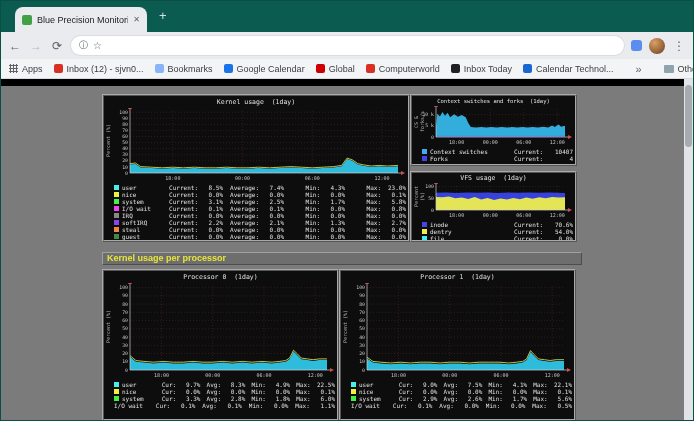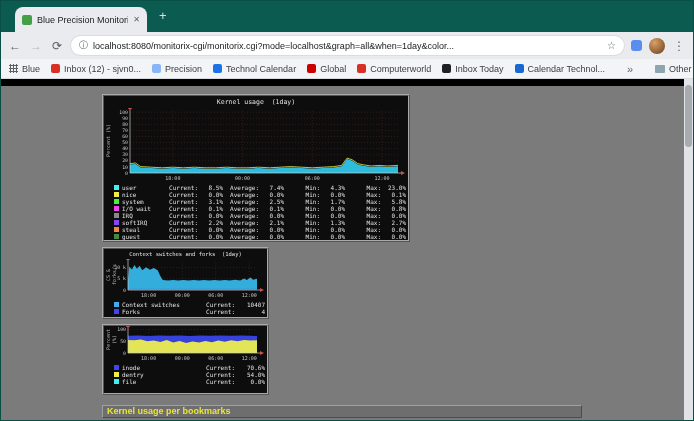--- a/index.html
+++ b/index.html
@@ -35,21 +35,21 @@
   .overflow { color: #5f6368; font-size: 11px; cursor: pointer; }
   .vsep { width: 1px; height: 12px; background: #c6cace; }
   .foldericon { width: 10px; height: 8px; background: #90a4ae; border-radius: 1px; flex: none; }
 
   
   .page { flex: 1; background: #7b7b7b; position: relative; overflow: hidden; }
   .pagetop { height: 7px; background: #000; }
   .content { width: 480px; margin: 8px 0 0 101px; }
   .secheader { height: 13px; background: #6e6e6e; border: 1px solid; border-color: #a0a0a0 #4c4c4c #4c4c4c #a0a0a0; font: bold 9px/11px "Liberation Sans", sans-serif; color: #e8e53a; padding-left: 4px; }
   .sec2 { margin-top: 10px; }
-  .row { display: flex; gap: 5px; margin-top: 4px; flex-direction: column; }
+  .row { display: flex; margin-top: 4px; }
   .col { display: flex; flex-direction: column; gap: 5px; }
   .frame { background: #0d0d0d; border: 2px ridge #aaa; overflow: hidden; cursor: pointer; }
   .kernel { width: 308px; height: 148px; }
   .ctx { width: 167px; height: 72px; }
   .vfs { width: 167px; height: 71px; }
   .proc { width: 237px; height: 152px; }
 
   .ctitle { font: 6.5px/12px "DejaVu Sans Mono", monospace; color: #e2e2e2; text-align: center; white-space: pre; }
   .ctx .ctitle { font-size: 5.5px; line-height: 10px; }
   .vfs .ctitle { line-height: 10px; }
@@ -90,44 +90,43 @@
     </div>
     <span class="newtab">+</span>
   </div>
 
   <div class="toolbar">
     <span class="tbtn">←</span>
     <span class="tbtn dim">→</span>
     <span class="tbtn">⟳</span>
     <div class="omnibox">
       <span class="info">ⓘ</span>
-      <span class="url">localhost:8080/monitorix-cgi/monitorix.cgi?mode=localhost&amp;graph=all&amp;when=1day&amp;color...</span>
       <span class="star">☆</span>
     </div>
     <span class="ext" style="background: rgb(91, 141, 239);"></span>
     <span class="avatar"></span>
     <span class="tbtn">⋮</span>
   </div>
 
   <div class="bookmarksbar">
     <span class="bk">
       <i class="appsicon"></i>
-      <span>Blue</span>
+      <span>Apps</span>
     </span>
     <span class="bk">
       <i class="bkicon" style="background: rgb(217, 48, 37);"></i>
       <span>Inbox (12) - sjvn0...</span>
     </span>
     <span class="bk">
       <i class="bkicon" style="background: rgb(138, 180, 248);"></i>
-      <span>Precision</span>
+      <span>Bookmarks</span>
     </span>
     <span class="bk">
       <i class="bkicon" style="background: rgb(26, 115, 232);"></i>
-      <span>Technol Calendar</span>
+      <span>Google Calendar</span>
     </span>
     <span class="bk">
       <i class="bkicon" style="background: rgb(204, 0, 0);"></i>
       <span>Global</span>
     </span>
     <span class="bk">
       <i class="bkicon" style="background: rgb(217, 48, 37);"></i>
       <span>Computerworld</span>
     </span>
     <span class="bk">
@@ -332,20 +331,21 @@
                 </div>
                 <div class="lrow">
                   <i class="sw" style="background: rgb(68, 68, 238);"></i>
                   <span class="ln">Forks</span>
                   <span class="lc">Current:</span>
                   <span class="lv">4</span>
                 </div>
               </div>
           </div>
           <div class="frame side vfs">
+            <div class="ctitle">VFS usage  (1day)</div>
             <div class="plotwrap pw-vfs">
               <span class="ylab">Percent (%)</span>
             <svg width="163" height="36">
                   <line x1="24" y1="3.4705882352941186" x2="153" y2="3.4705882352941186" stroke="rgba(210,90,90,0.38)" stroke-dasharray="1,2" stroke-width="0.5"></line>
                   <text x="22" y="5.070588235294119" fill="#c8c8c8" font-size="4.8" text-anchor="end" font-family="DejaVu Sans Mono, monospace">100</text>
                   <line x1="24" y1="15.235294117647058" x2="153" y2="15.235294117647058" stroke="rgba(210,90,90,0.38)" stroke-dasharray="1,2" stroke-width="0.5"></line>
                   <text x="22" y="16.83529411764706" fill="#c8c8c8" font-size="4.8" text-anchor="end" font-family="DejaVu Sans Mono, monospace">50</text>
                   <line x1="24" y1="27" x2="153" y2="27" stroke="rgba(210,90,90,0.38)" stroke-dasharray="1,2" stroke-width="0.5"></line>
                   <text x="22" y="28.6" fill="#c8c8c8" font-size="4.8" text-anchor="end" font-family="DejaVu Sans Mono, monospace">0</text>
                   <line x1="44.64" y1="3" x2="44.64" y2="27" stroke="rgba(210,90,90,0.38)" stroke-dasharray="1,2" stroke-width="0.5"></line>
@@ -382,25 +382,26 @@
                   <span class="ln">file</span>
                   <span class="lc">Current:</span>
                   <span class="lv">0.0%</span>
                 </div>
               </div>
           </div>
         </div>
       </div>
 
       <div class="secheader sec2">
-        <span>Kernel usage per bookmarks</span>
+        <span>Kernel usage per processor</span>
       </div>
 
       <div class="row">
         <div class="frame proc">
+          <div class="ctitle">Processor 0  (1day)</div>
           <div class="plotwrap pw-proc">
             <span class="ylab">Percent (%)</span>
           <svg width="233" height="96">
                 <line x1="26" y1="4.647058823529415" x2="223" y2="4.647058823529415" stroke="rgba(210,90,90,0.38)" stroke-dasharray="1,2" stroke-width="0.5"></line>
                 <text x="24" y="6.247058823529414" fill="#c8c8c8" font-size="4.8" text-anchor="end" font-family="DejaVu Sans Mono, monospace">100</text>
                 <line x1="26" y1="12.882352941176473" x2="223" y2="12.882352941176473" stroke="rgba(210,90,90,0.38)" stroke-dasharray="1,2" stroke-width="0.5"></line>
                 <text x="24" y="14.482352941176472" fill="#c8c8c8" font-size="4.8" text-anchor="end" font-family="DejaVu Sans Mono, monospace">90</text>
                 <line x1="26" y1="21.11764705882353" x2="223" y2="21.11764705882353" stroke="rgba(210,90,90,0.38)" stroke-dasharray="1,2" stroke-width="0.5"></line>
                 <text x="24" y="22.71764705882353" fill="#c8c8c8" font-size="4.8" text-anchor="end" font-family="DejaVu Sans Mono, monospace">80</text>
                 <line x1="26" y1="29.352941176470587" x2="223" y2="29.352941176470587" stroke="rgba(210,90,90,0.38)" stroke-dasharray="1,2" stroke-width="0.5"></line>
@@ -479,20 +480,21 @@
                 <span class="lc">Avg:</span>
                 <span class="lv">0.1%</span>
                 <span class="lc">Min:</span>
                 <span class="lv">0.0%</span>
                 <span class="lc">Max:</span>
                 <span class="lv">1.1%</span>
               </div>
             </div>
         </div>
         <div class="frame proc">
+          <div class="ctitle">Processor 1  (1day)</div>
           <div class="plotwrap pw-proc">
             <span class="ylab">Percent (%)</span>
           <svg width="233" height="96">
                 <line x1="26" y1="4.647058823529415" x2="223" y2="4.647058823529415" stroke="rgba(210,90,90,0.38)" stroke-dasharray="1,2" stroke-width="0.5"></line>
                 <text x="24" y="6.247058823529414" fill="#c8c8c8" font-size="4.8" text-anchor="end" font-family="DejaVu Sans Mono, monospace">100</text>
                 <line x1="26" y1="12.882352941176473" x2="223" y2="12.882352941176473" stroke="rgba(210,90,90,0.38)" stroke-dasharray="1,2" stroke-width="0.5"></line>
                 <text x="24" y="14.482352941176472" fill="#c8c8c8" font-size="4.8" text-anchor="end" font-family="DejaVu Sans Mono, monospace">90</text>
                 <line x1="26" y1="21.11764705882353" x2="223" y2="21.11764705882353" stroke="rgba(210,90,90,0.38)" stroke-dasharray="1,2" stroke-width="0.5"></line>
                 <text x="24" y="22.71764705882353" fill="#c8c8c8" font-size="4.8" text-anchor="end" font-family="DejaVu Sans Mono, monospace">80</text>
                 <line x1="26" y1="29.352941176470587" x2="223" y2="29.352941176470587" stroke="rgba(210,90,90,0.38)" stroke-dasharray="1,2" stroke-width="0.5"></line>

